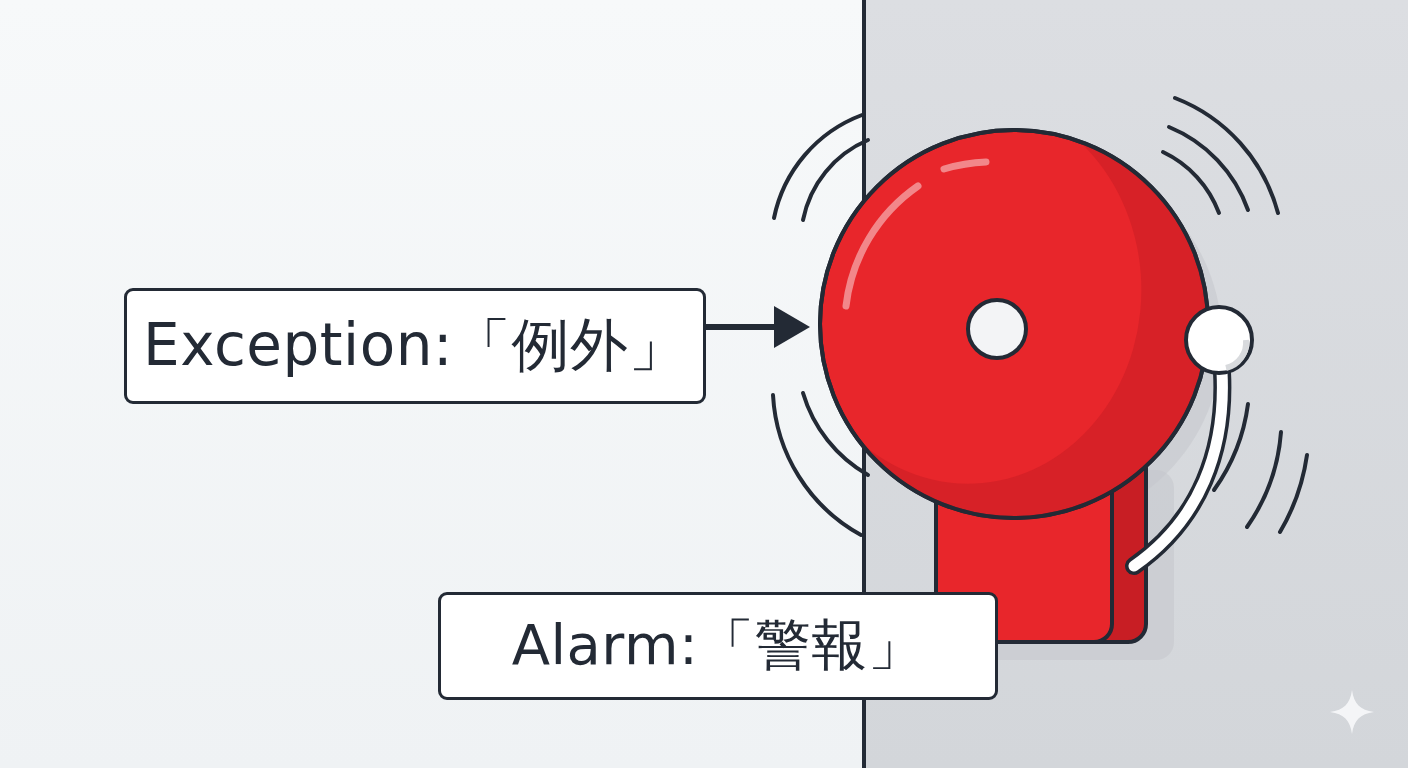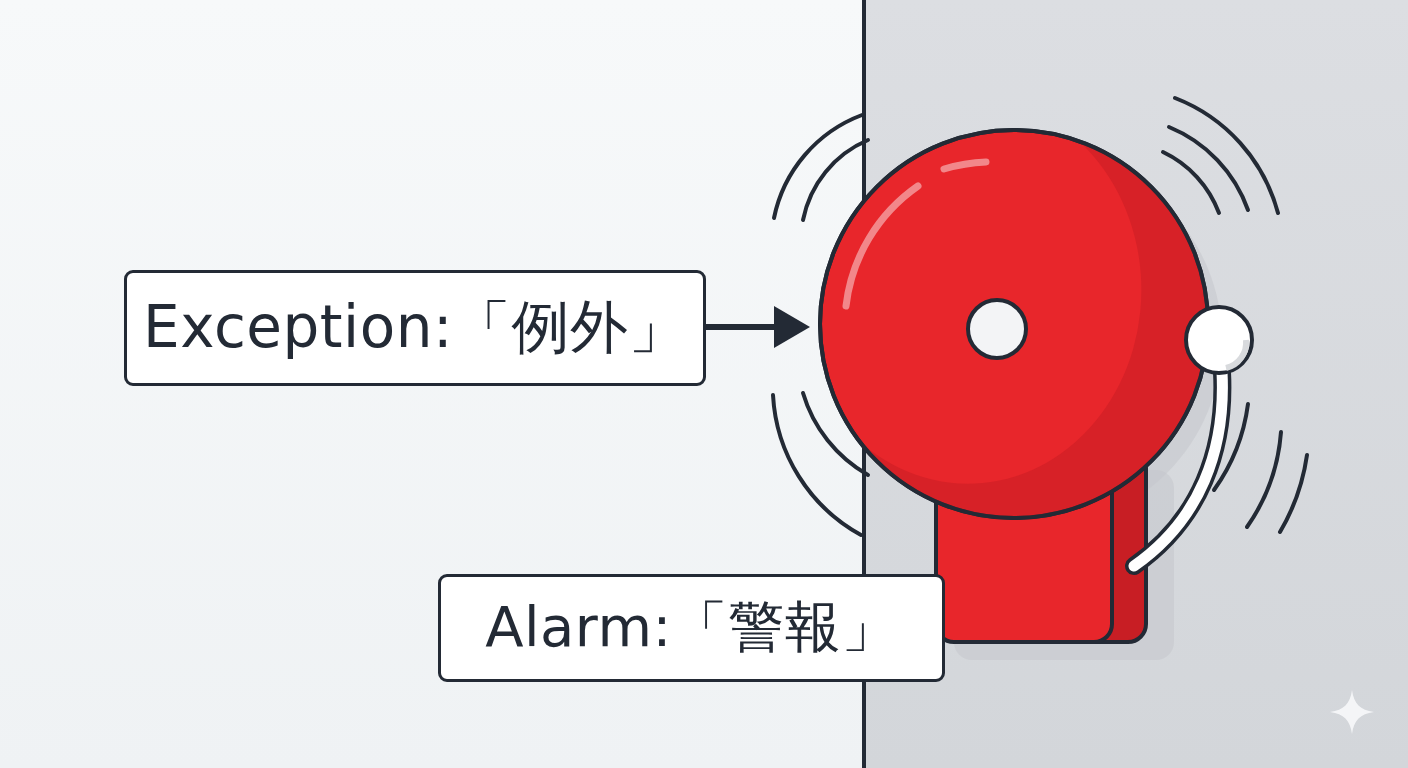--- a/index.html
+++ b/index.html
@@ -17,28 +17,28 @@
       background: linear-gradient(180deg, #dcdee2 0%, #d3d6da 100%);
     }
     .divider {
       position: absolute; left: 862px; top: 0; width: 4px; height: 768px;
       background: #232a35;
     }
     .label-box {
       position: absolute; box-sizing: border-box;
       background: #ffffff; border: 3px solid #232a35; border-radius: 9px;
       color: #232a35; display: flex; align-items: center; justify-content: center;
-      white-space: nowrap; letter-spacing: 0.5px;
+      white-space: nowrap; letter-spacing: 0.5px; margin-top: 18px;
     }
     .label-exception {
       left: 124px; top: 270px; width: 582px; height: 116px;
       font-size: 58px;
     }
     .label-alarm {
-      left: 438px; top: 574px; width: 507px; height: 108px;
+      left: 438px; top: 574px; width: 560px; height: 108px;
       font-size: 56px; z-index: 3;
     }
     svg.scene { position: absolute; left: 0; top: 0; z-index: 2; }
     .sparkle { position: absolute; left: 1328px; top: 688px; width: 48px; height: 48px; z-index: 4; }
   </style>
 </head>
 <body>
 
 <div class="bg-left"></div>
 <div class="bg-right"></div>

